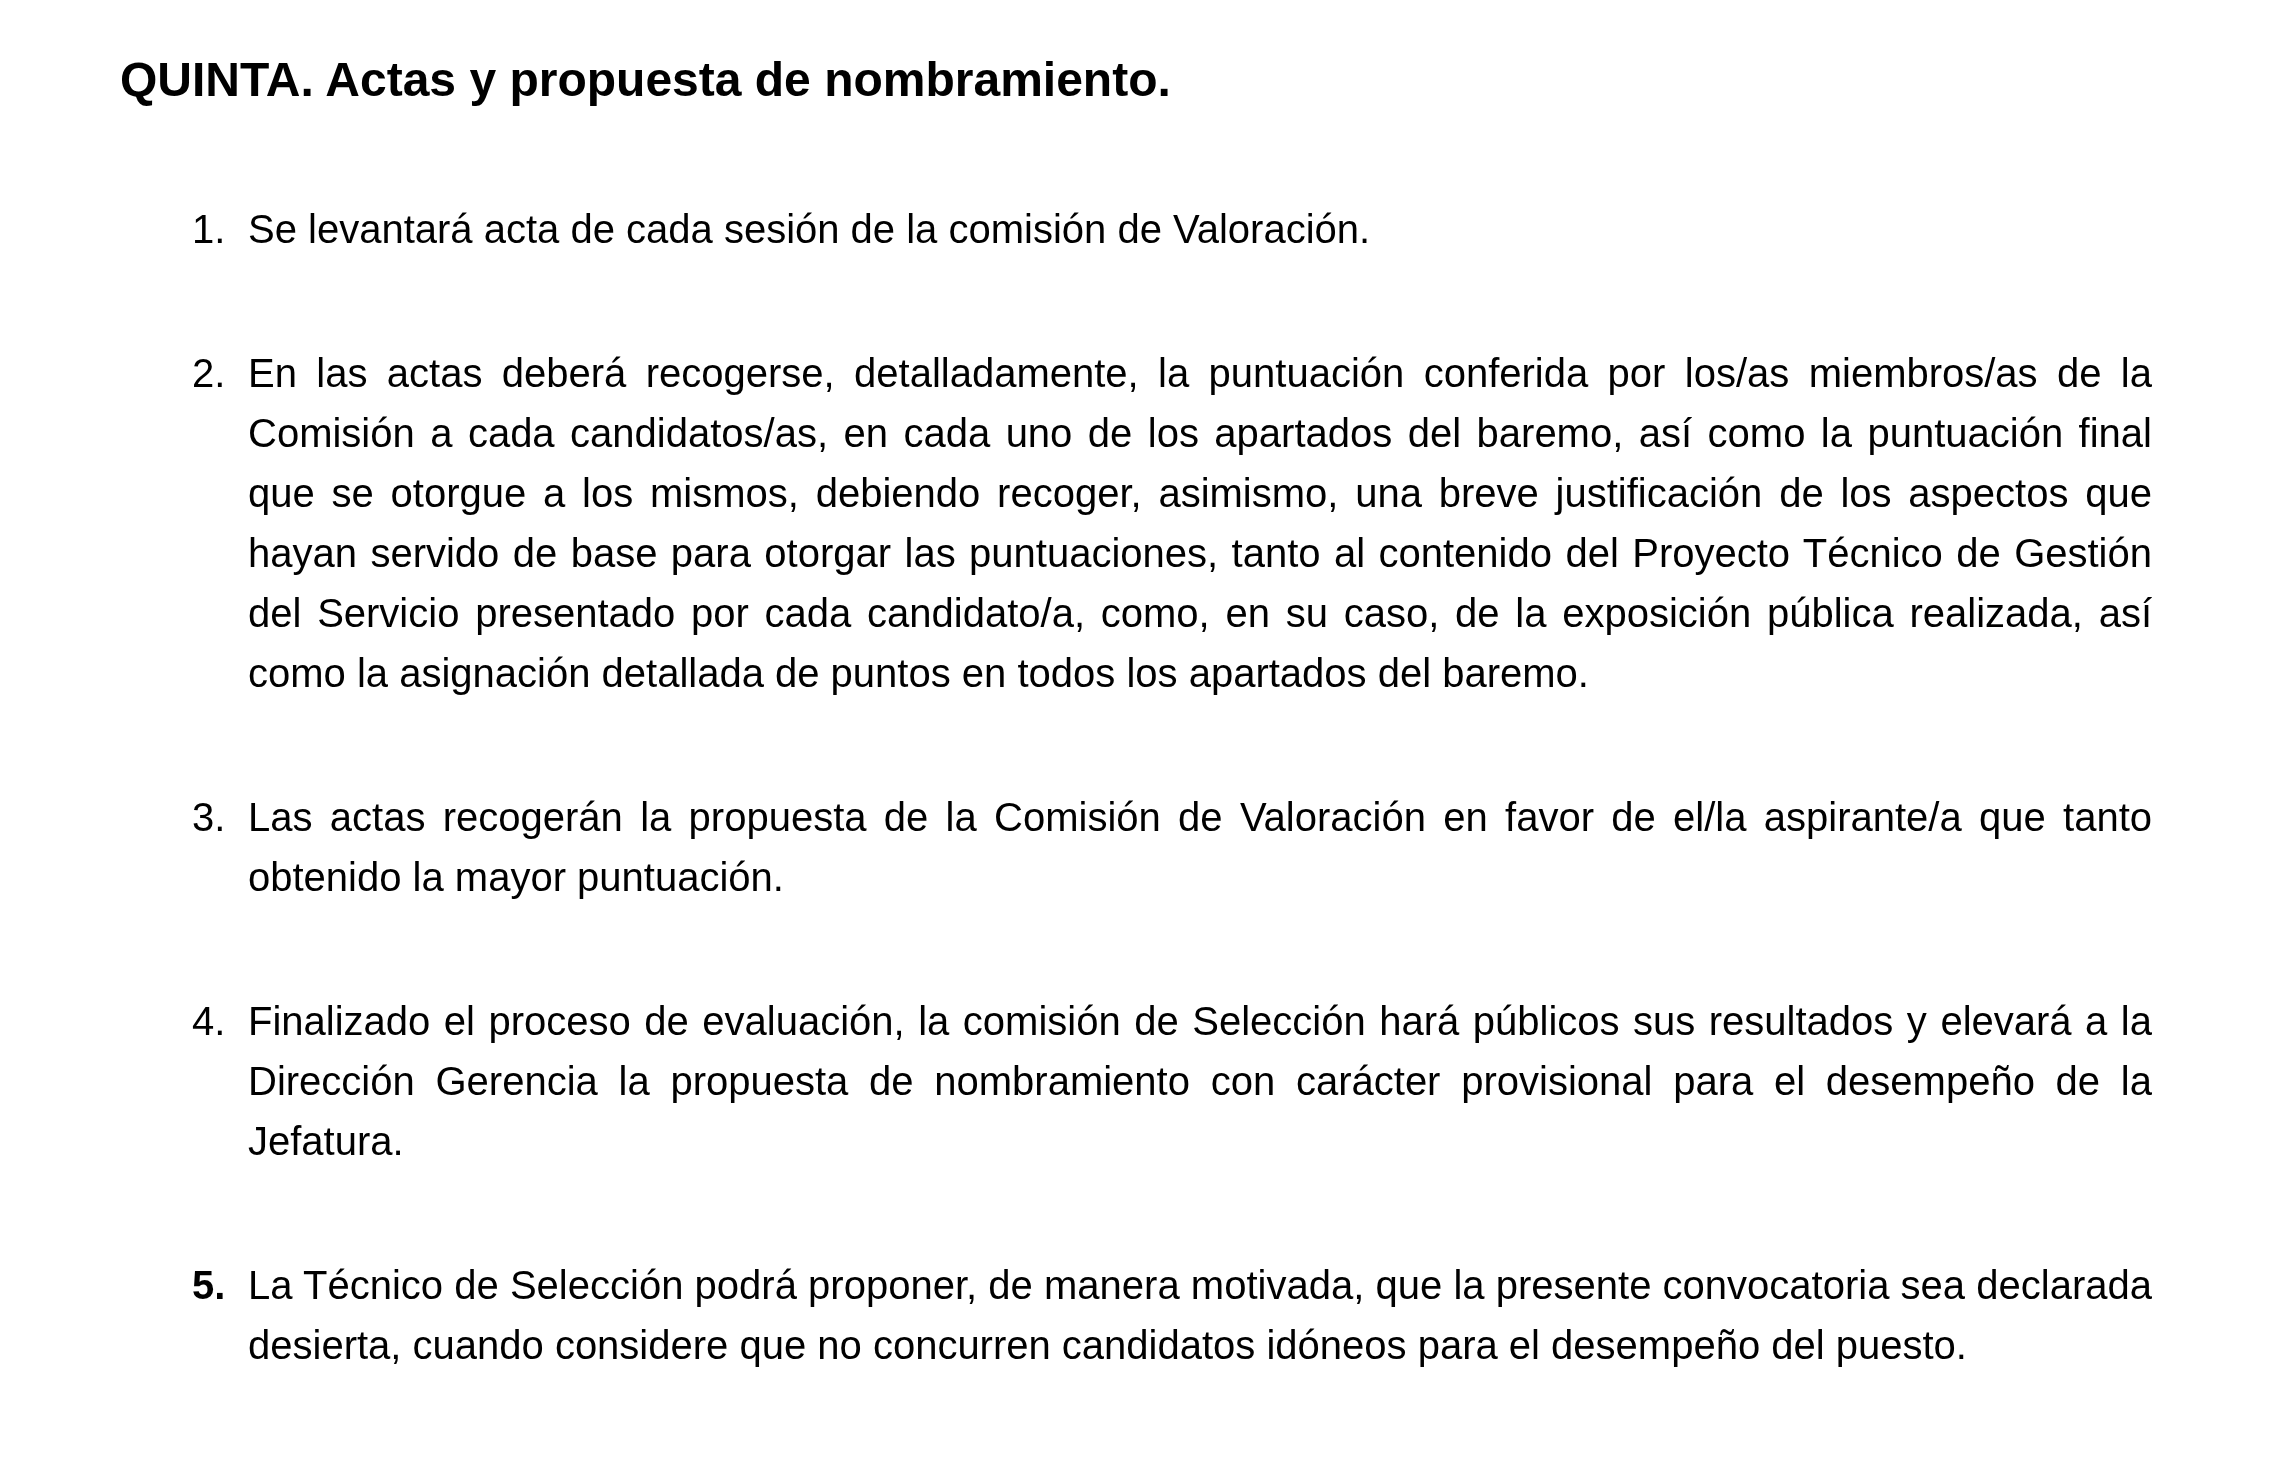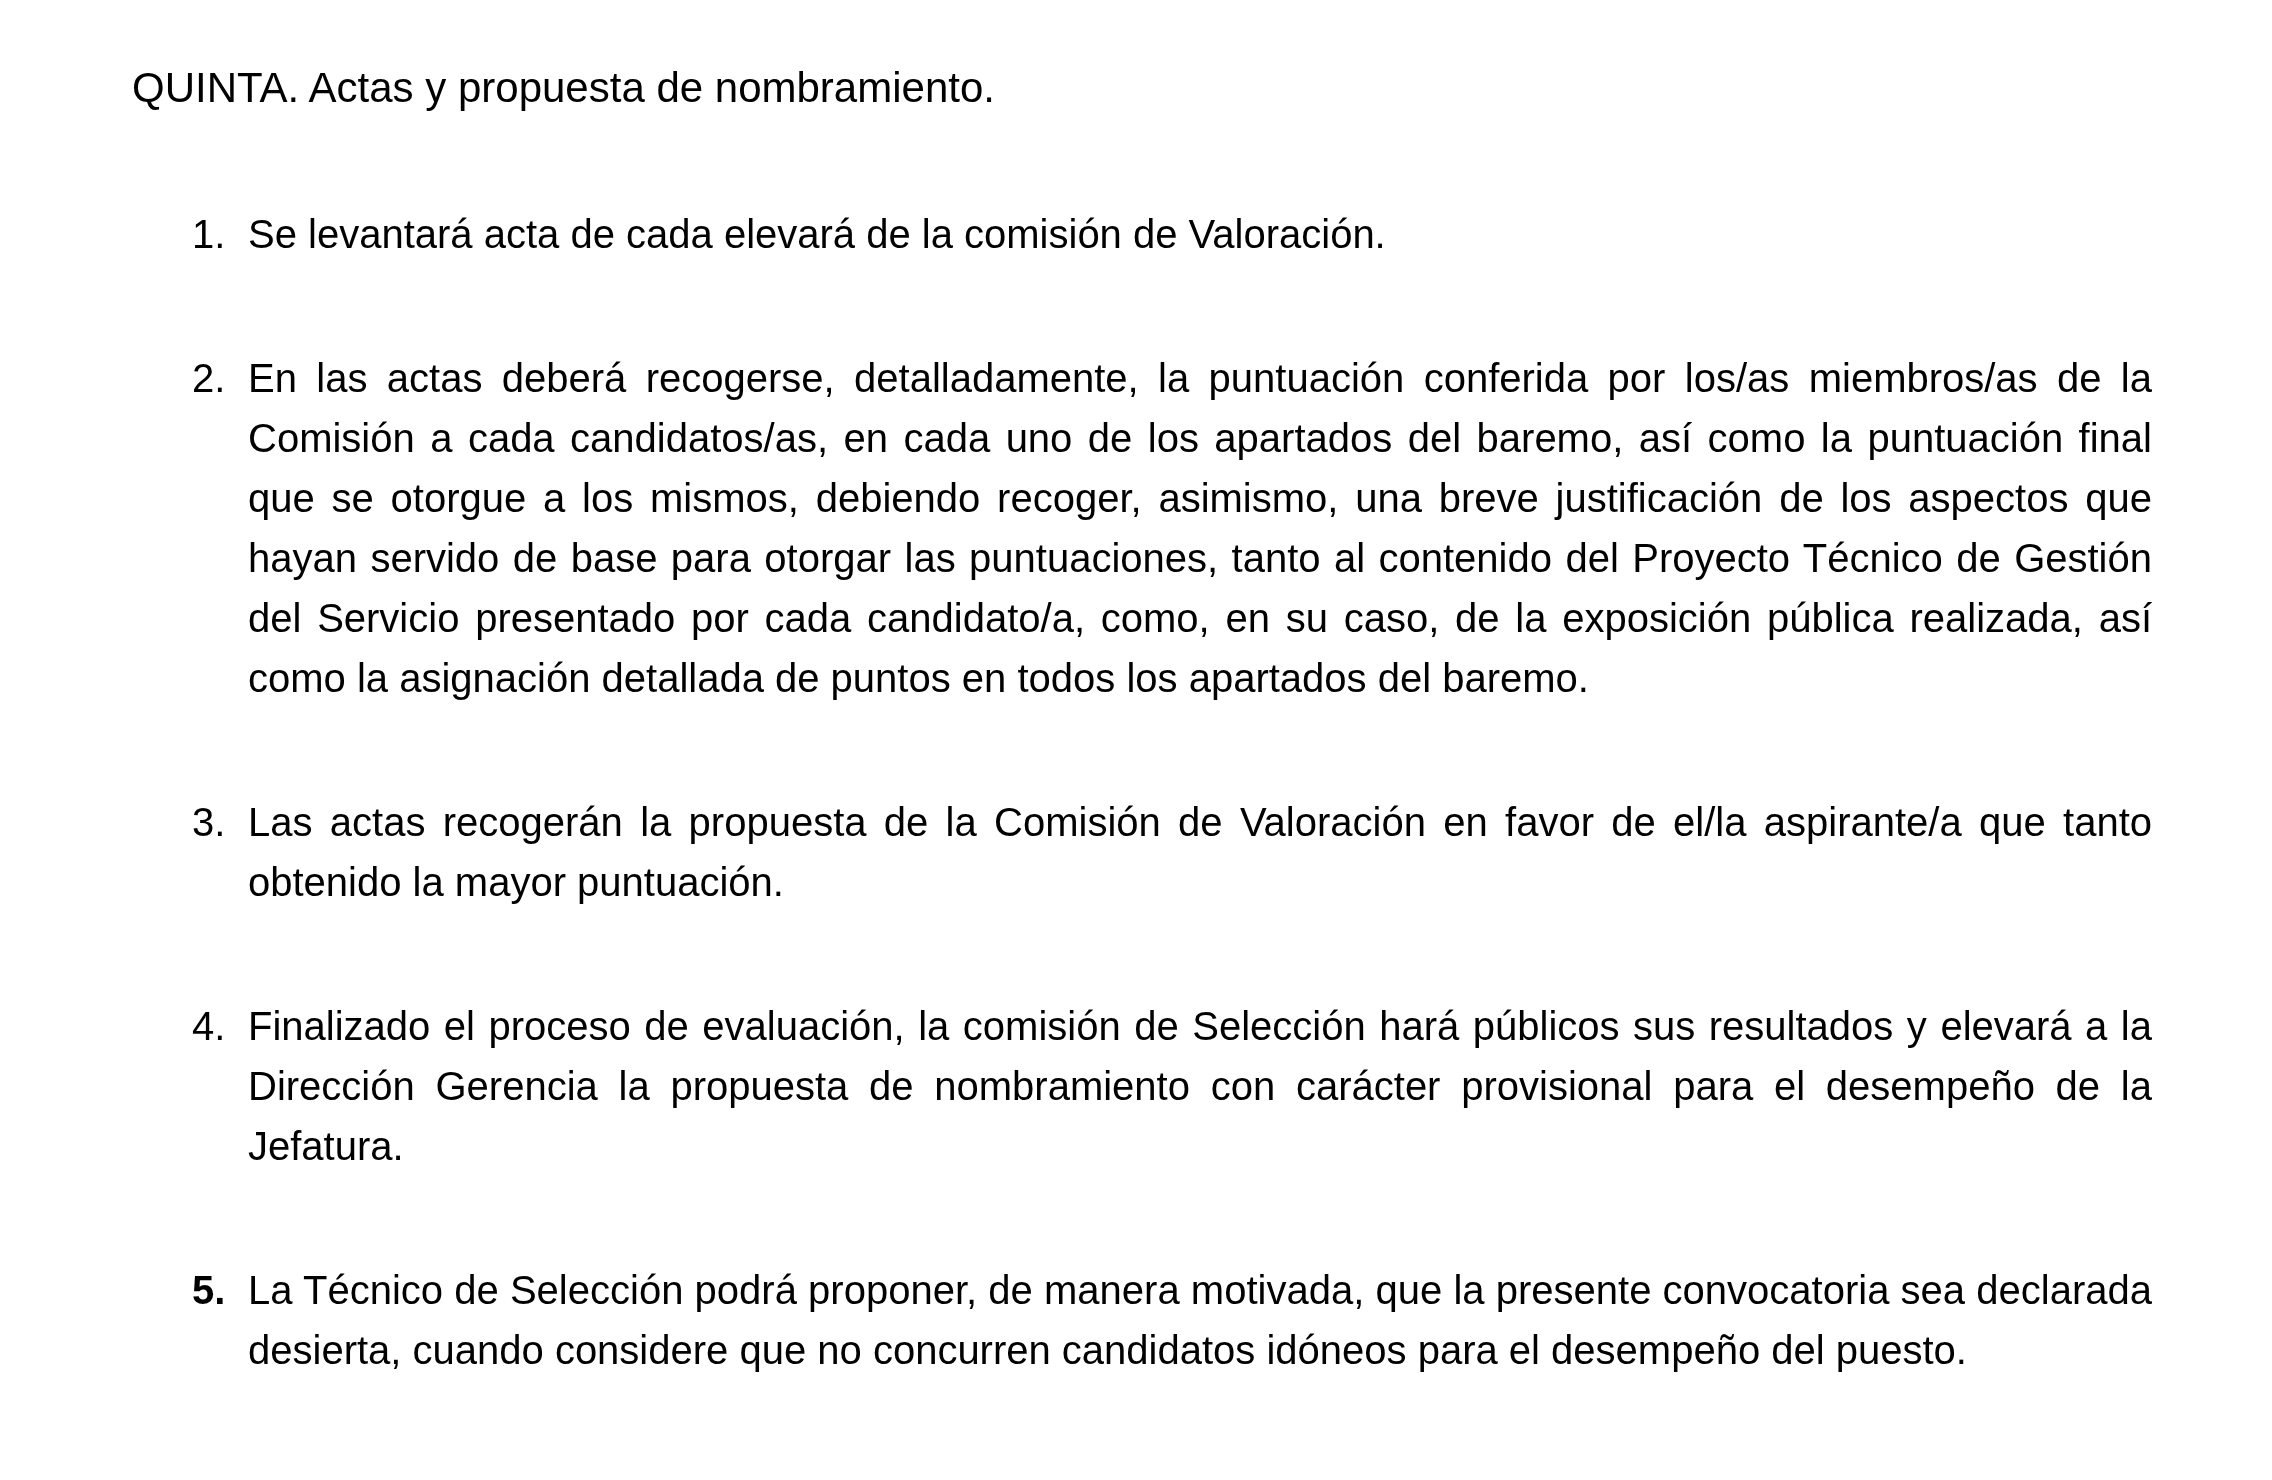--- a/index.html
+++ b/index.html
@@ -10,24 +10,24 @@
   body {
     width: 2272px;
     height: 1480px;
     box-sizing: border-box;
     padding: 52px 120px 0 120px;
     font-family: "Liberation Sans", "DejaVu Sans", sans-serif;
     color: #000000;
     overflow: hidden;
   }
   .doc-heading {
-    font-size: 42px;
-    font-weight: normal;
+    font-size: 48px;
+    font-weight: bold;
     line-height: 1.15;
-    margin: 12px;
+    margin: 0;
     letter-spacing: 0px;
   }
   .numbered-list {
     margin-top: 92px;
     margin-left: 72px; 
   }
   .list-item {
     display: flex;
     align-items: flex-start;
     margin-bottom: 84px;
@@ -56,21 +56,21 @@
 </style>
 </head>
 <body>
 
 <h1 class="doc-heading">QUINTA. Actas y propuesta de nombramiento.</h1>
 
 <div class="numbered-list">
 
   <div class="list-item">
     <span class="marker">1.</span>
-    <div class="item-text">Se levantará acta de cada elevará de la comisión de Valoración.</div>
+    <div class="item-text">Se levantará acta de cada sesión de la comisión de Valoración.</div>
   </div>
 
   <div class="list-item">
     <span class="marker">2.</span>
     <div class="item-text">En las actas deberá recogerse, detalladamente, la puntuación conferida por los/as miembros/as de la Comisión a cada candidatos/as, en cada uno de los apartados del baremo, así como la puntuación final que se otorgue a los mismos, debiendo recoger, asimismo, una breve justificación de los aspectos que hayan servido de base para otorgar las puntuaciones, tanto al contenido del Proyecto Técnico de Gestión del Servicio presentado por cada candidato/a, como, en su caso, de la exposición pública realizada, así como la asignación detallada de puntos en todos los apartados del baremo.</div>
   </div>
 
   <div class="list-item">
     <span class="marker">3.</span>
     <div class="item-text">Las actas recogerán la propuesta de la Comisión de Valoración en favor de el/la aspirante/a que tanto obtenido la mayor puntuación.</div>

